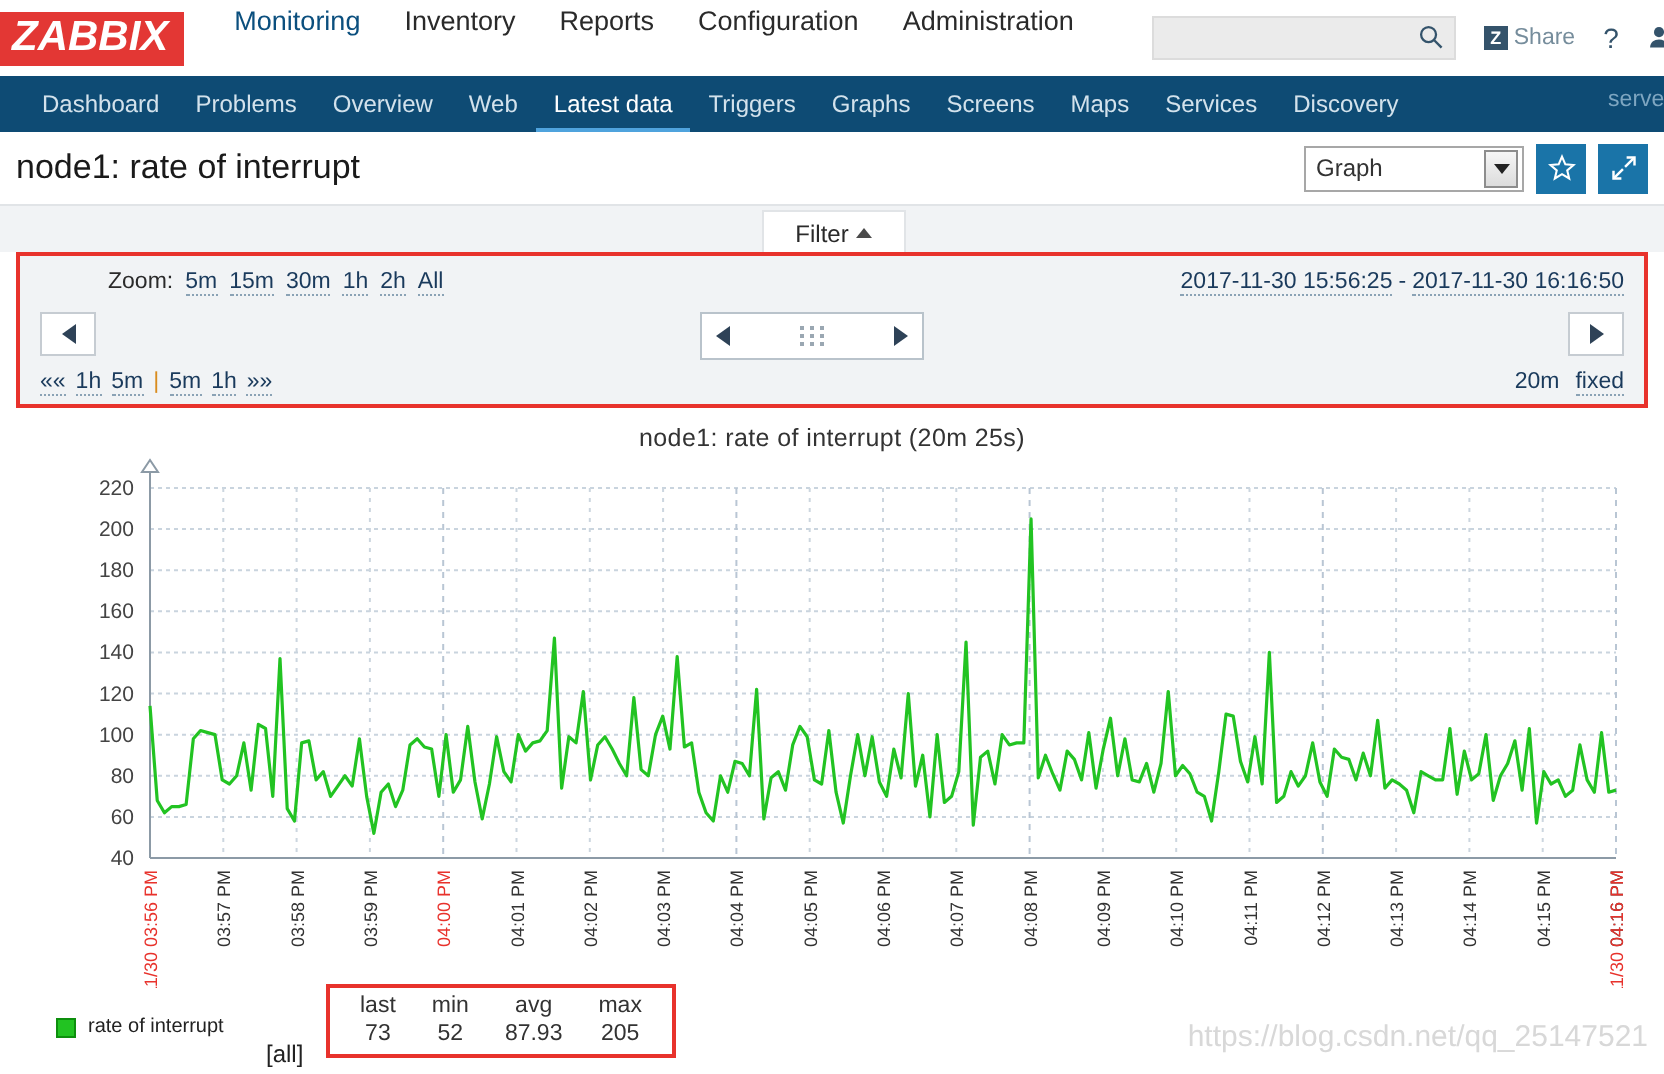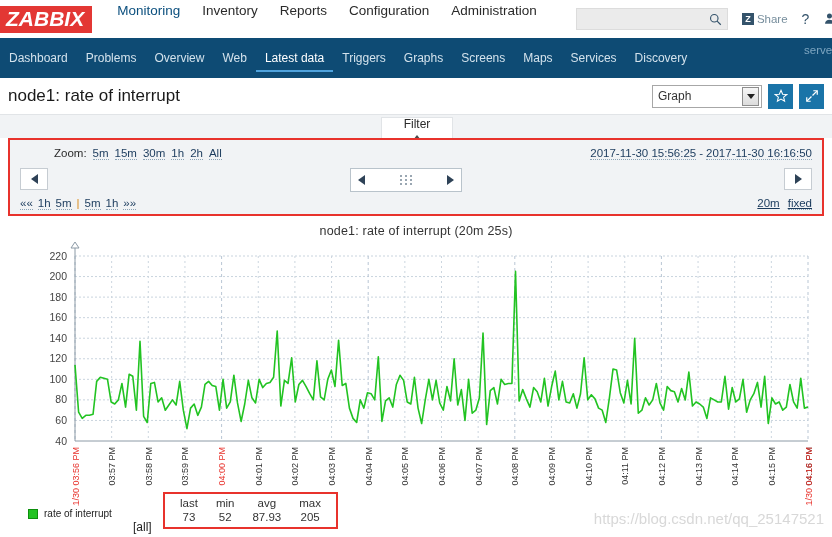--- a/index.html
+++ b/index.html
@@ -46,22 +46,22 @@
   .share-btn { display: flex; align-items: center; gap: 3px; cursor: pointer; }
   .zsq {
     width: 12px; height: 12px; background: #34536b; color: #fff;
     font-size: 9px; font-weight: bold; line-height: 12px; text-align: center;
   }
   .share-lbl { font-size: 11.5px; color: #768d9c; }
   .hicon { color: #34536b; font-size: 14px; cursor: pointer; line-height: 1; }
 
   
   .subnav {
-    height: 40px; background: #0e4b74;
-    display: flex; align-items: center; padding-left: 0px;
+    height: 28px; background: #0e4b74;
+    display: flex; align-items: center; padding-left: 12px;
     position: relative;
   }
   .subnav .si {
     font-size: 12px; color: #d3e2ec; padding: 0 9px;
     line-height: 28px; height: 28px; cursor: pointer; white-space: nowrap;
   }
   .subnav .si.sel { color: #fff; border-bottom: 2px solid #4fa3dd; }
   .server-lbl {
     position: absolute; right: -4px; top: 6px;
     font-size: 11.5px; color: #7ea6c1;
@@ -95,21 +95,21 @@
   
   .filterband {
     height: 24px; background: #f1f3f5; position: relative;
     border-top: 1px solid #e1e4e7;
   }
   .filtertab {
     position: absolute; left: 381px; top: 2px;
     width: 72px; height: 22px; background: #fff;
     border: 1px solid #e1e4e7; border-bottom: none;
     display: flex; align-items: center; justify-content: center;
-    gap: 4px; font-size: 12px; color: #2a2a2a; cursor: pointer; flex-direction: column;
+    gap: 4px; font-size: 12px; color: #2a2a2a; cursor: pointer;
   }
   .tri-up {
     width: 0; height: 0; border-left: 4px solid transparent;
     border-right: 4px solid transparent; border-bottom: 5px solid #4a4a4a;
   }
 
   
   .timebox {
     margin: 0 8px; height: 78px; border: 2px solid #e8322c;
     background: #f1f3f5; position: relative; padding: 5px 10px 0 10px;
@@ -133,21 +133,21 @@
     width: 112px; height: 24px; background: #fff;
     border: 1px solid #b9c3cb; display: flex;
     align-items: center; justify-content: space-between;
     padding: 0 7px; cursor: grab;
   }
   .grip { display: grid; grid-template-columns: repeat(3, 3px); gap: 2px; }
   .grip i { width: 2px; height: 2px; background: #9aa7b2; display: block; }
   .trow3 { display: flex; justify-content: space-between; align-items: center; height: 16px; margin-top: 1px; }
   .navlinks { font-size: 11.5px; color: #1a3a5c; display: flex; gap: 5px; align-items: baseline; }
   .navlinks .sep { color: #d98c1f; }
-  .rightinfo { font-size: 11.5px; color: #1a3a5c; display: flex; gap: 8px; text-decoration: underline; }
+  .rightinfo { font-size: 11.5px; color: #1a3a5c; display: flex; gap: 8px; }
 
   
   .graphwrap { position: relative; margin-top: 6px; height: 300px; }
   .gtitle {
     text-align: center; font-size: 12.5px; color: #333;
     padding-top: 2px; letter-spacing: .2px;
   }
   svg.chart { display: block; }
   .ytick { font-size: 10.5px; fill: #444; text-anchor: end; font-family: "Liberation Sans", sans-serif; }
   .xtick { font-size: 9px; fill: #333; font-family: "Liberation Sans", sans-serif; }

